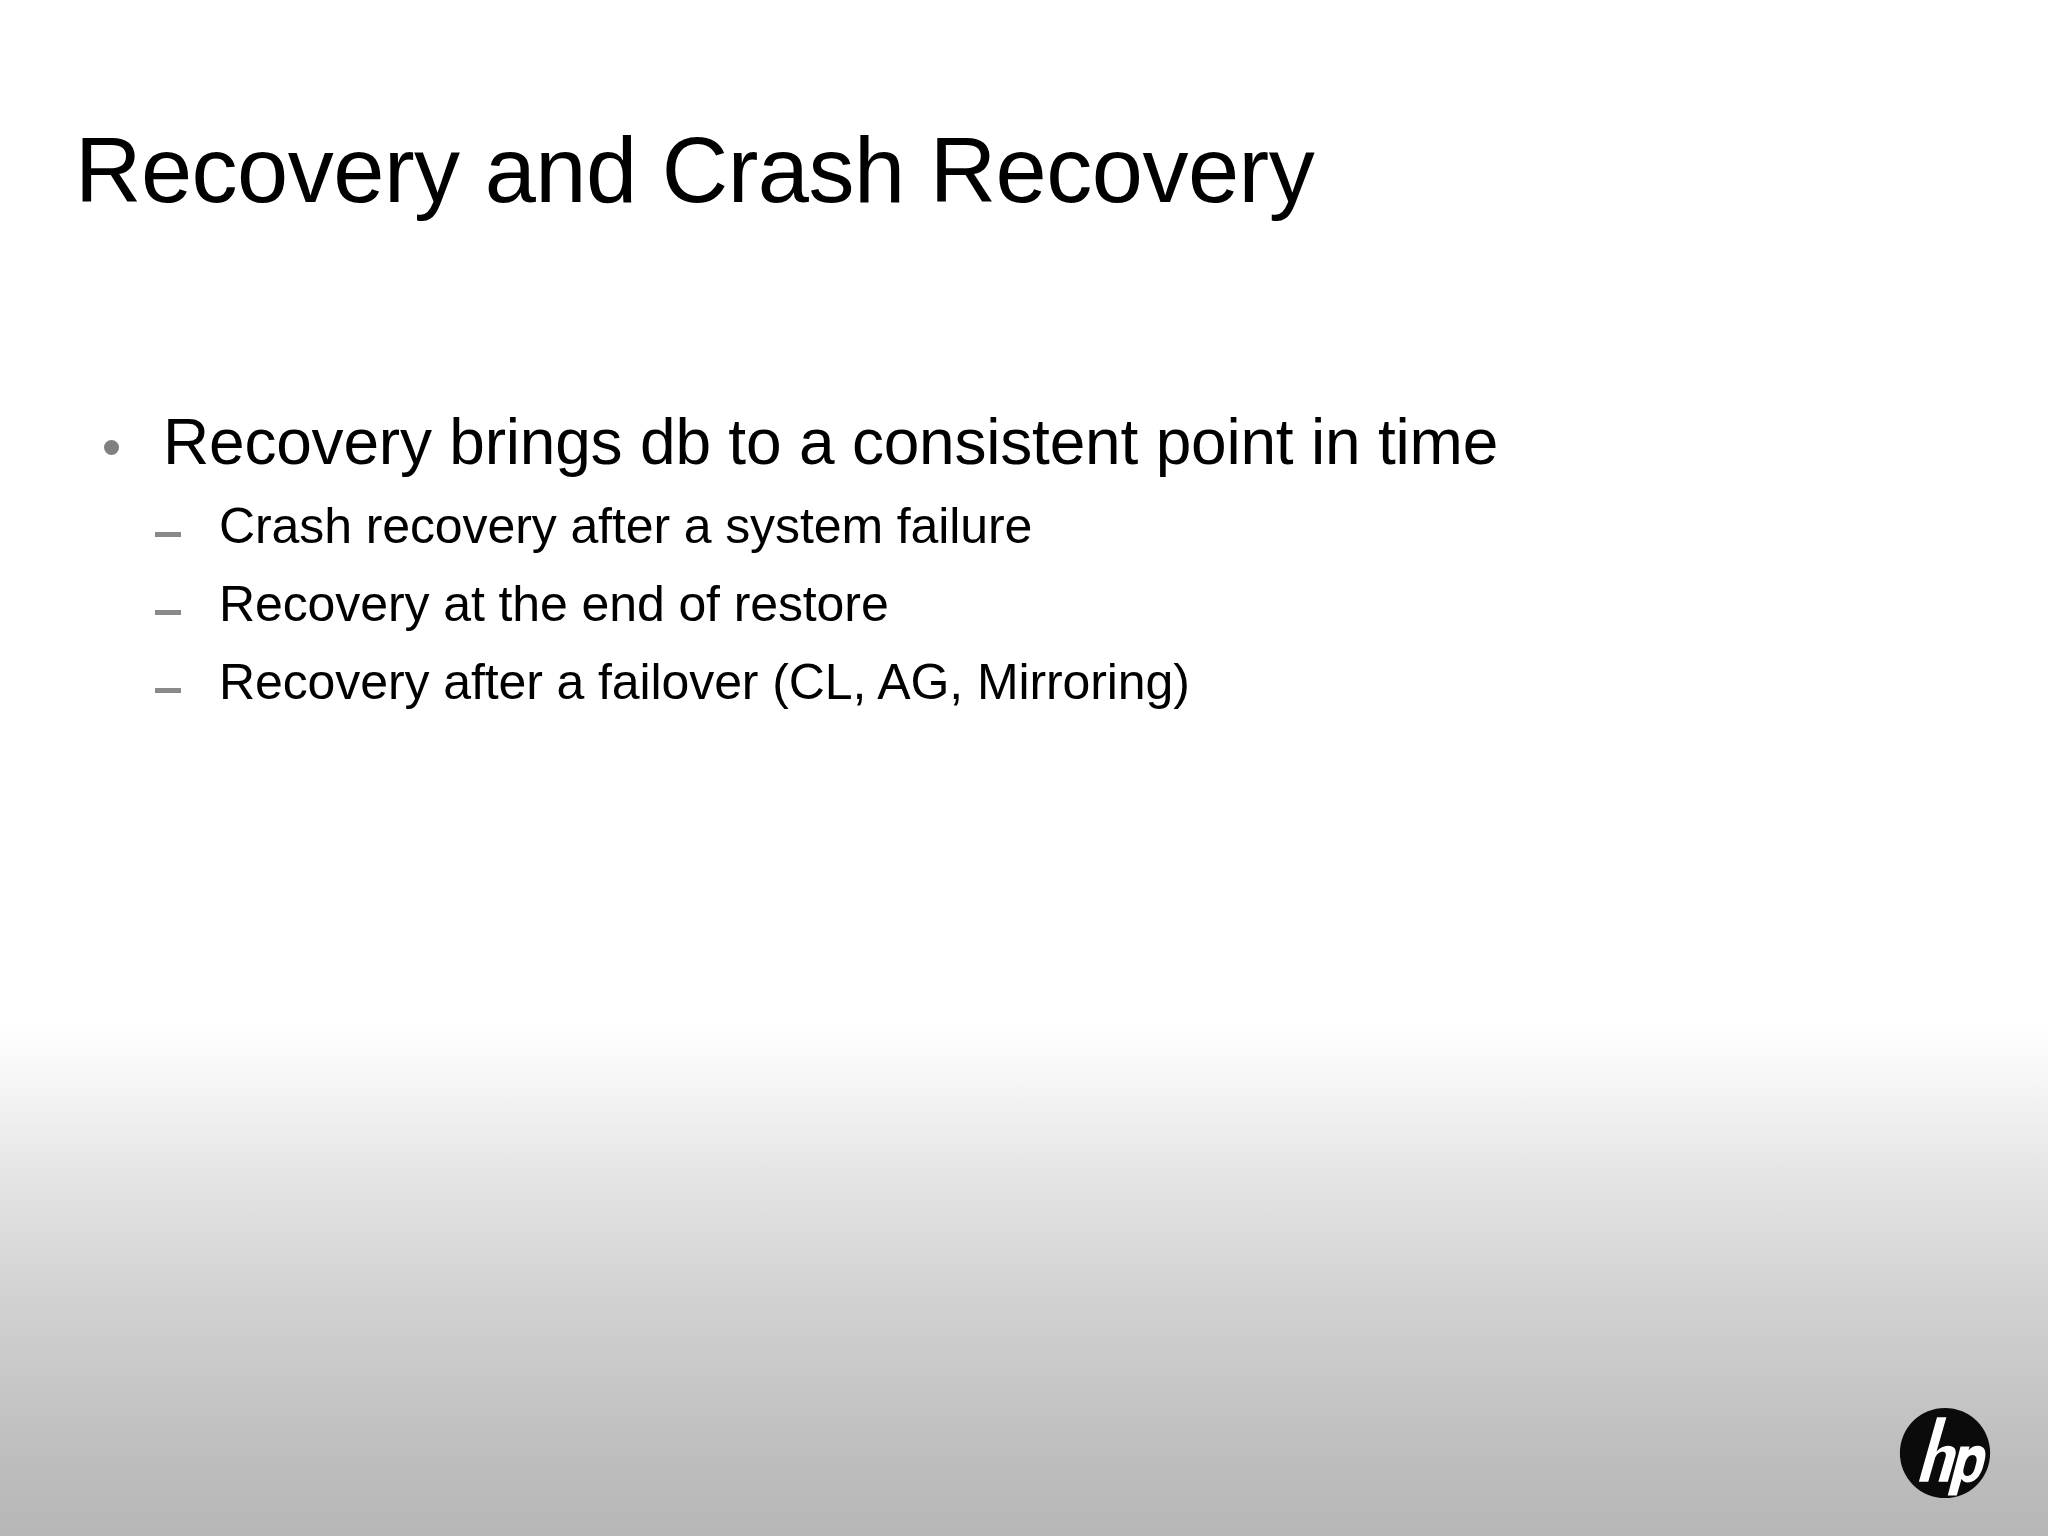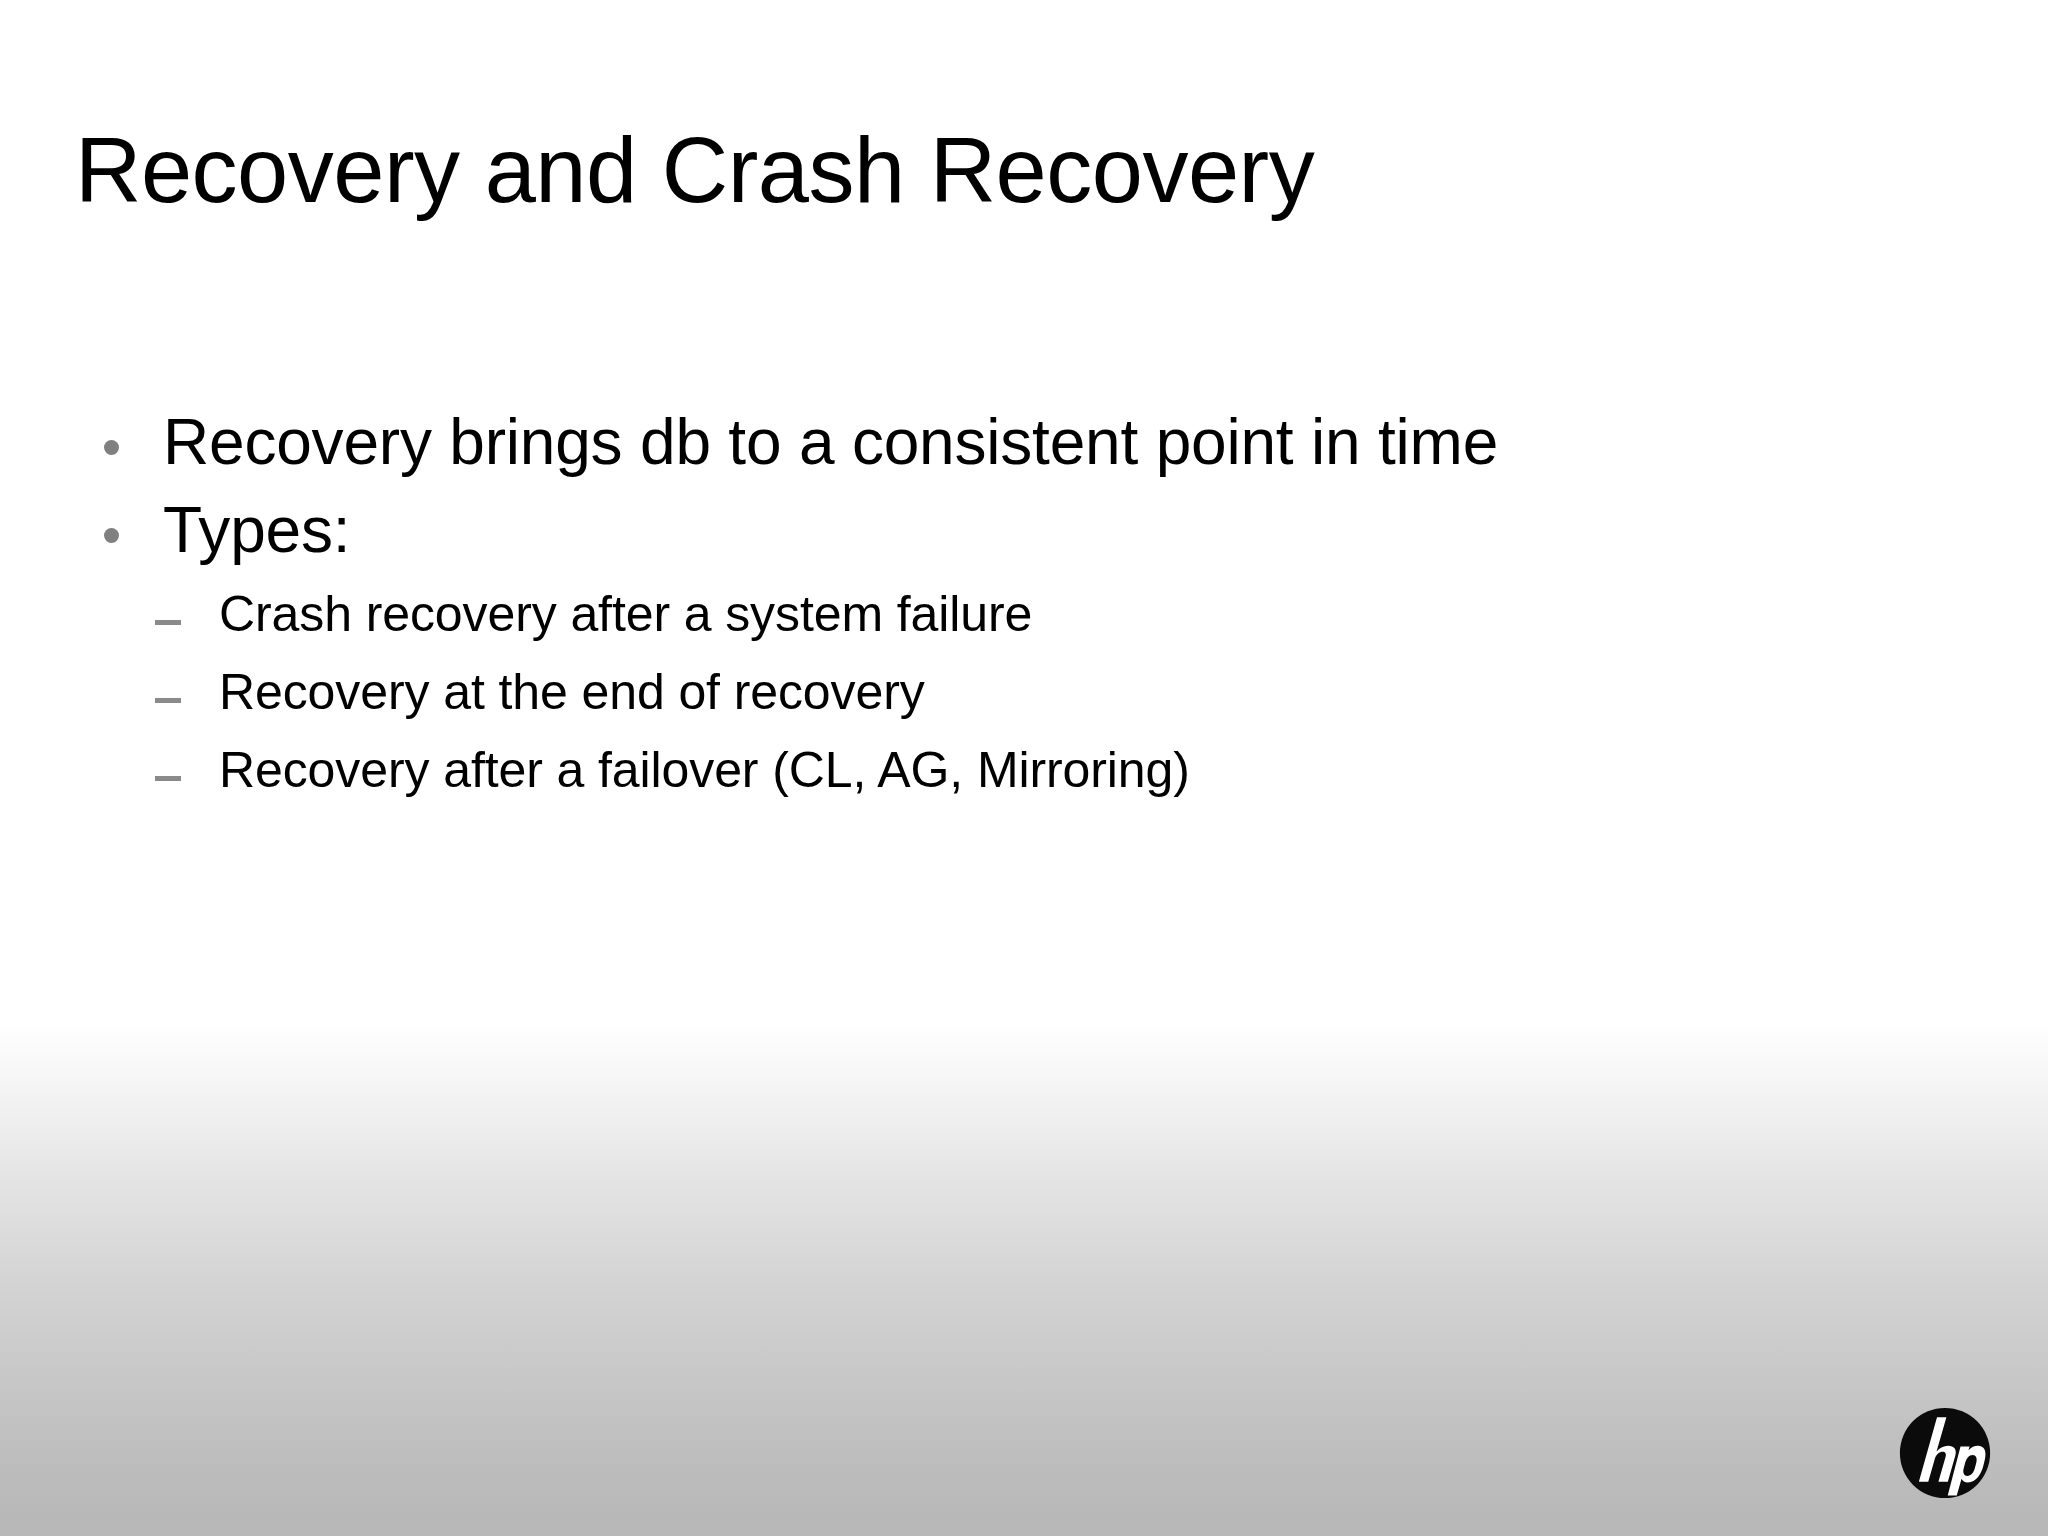--- a/index.html
+++ b/index.html
@@ -133,33 +133,29 @@
 
     <h1 id="title">Recovery and Crash Recovery</h1>
 
     <div id="body-list">
 
       <div class="bullet-row lvl1">
         <span class="marker"></span>
         <span class="btext">Recovery brings db to a consistent point in time</span>
       </div>
 
-      <div class="bullet-row lvl1">
-        <span class="marker"></span>
-        <span class="btext">Types:</span>
-      </div>
 
       <div class="bullet-row lvl2">
         <span class="marker"></span>
         <span class="btext">Crash recovery after a system failure</span>
       </div>
 
       <div class="bullet-row lvl2">
         <span class="marker"></span>
-        <span class="btext">Recovery at the end of recovery</span>
+        <span class="btext">Recovery at the end of restore</span>
       </div>
 
       <div class="bullet-row lvl2">
         <span class="marker"></span>
         <span class="btext">Recovery after a failover (CL, AG, Mirroring)</span>
       </div>
 
 
 
     </div>

